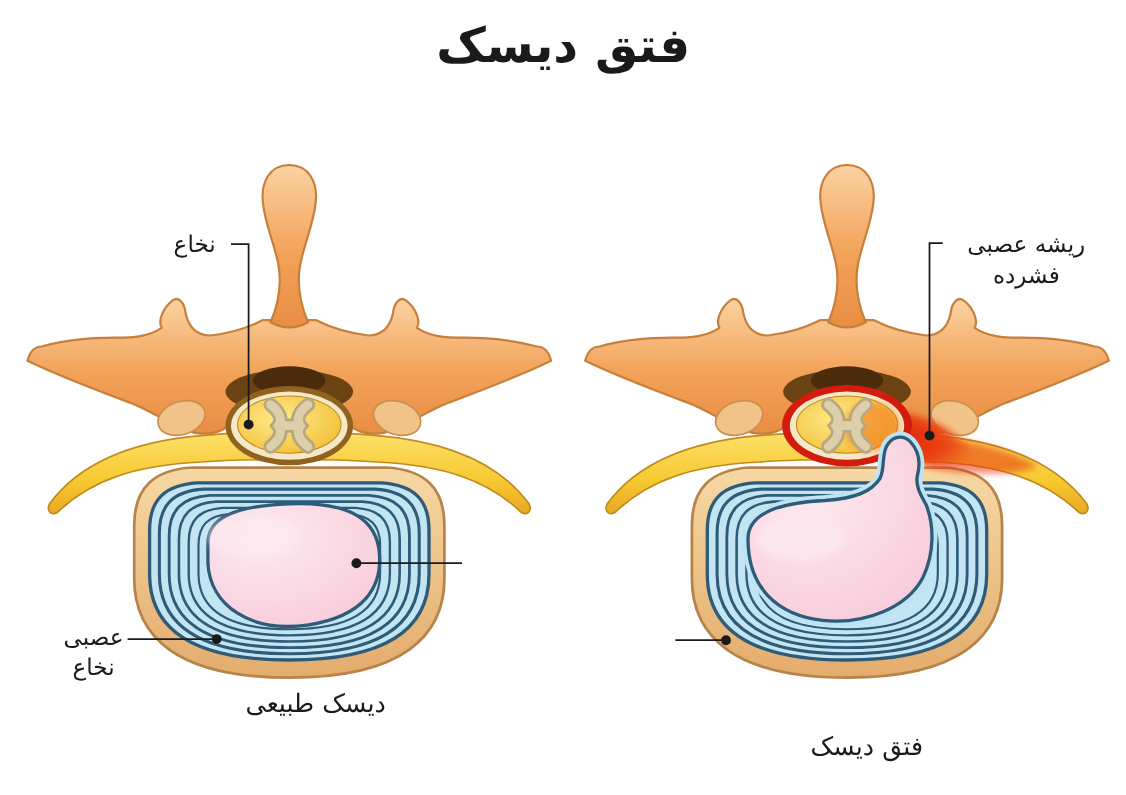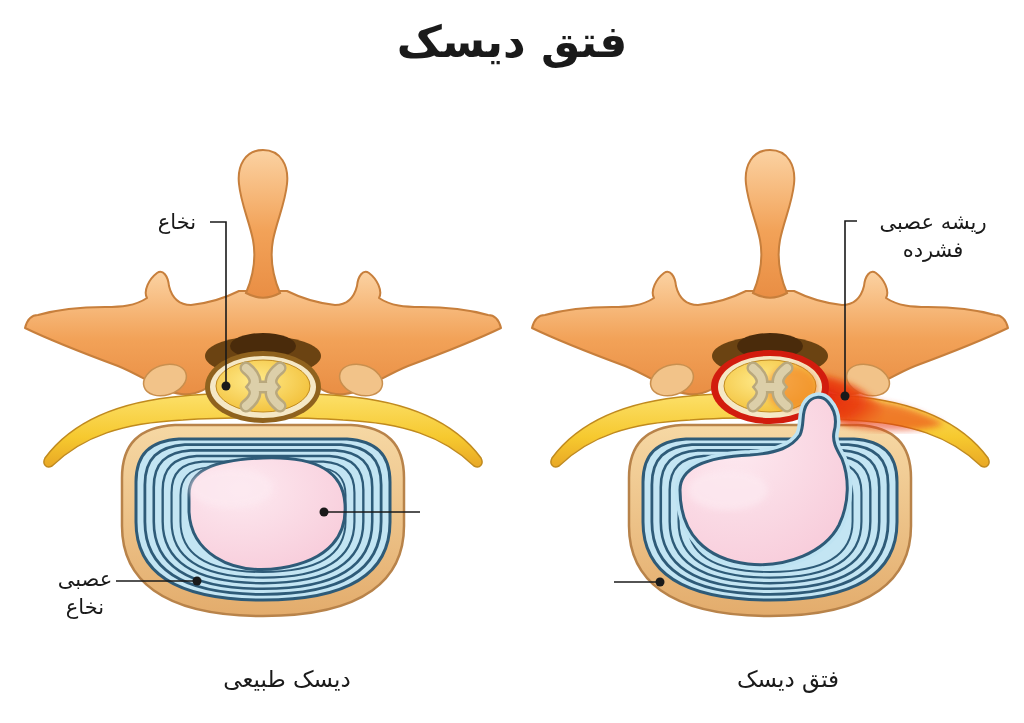--- a/index.html
+++ b/index.html
@@ -195,16 +195,16 @@
     <div>عصبی</div>
     <div>نخاع</div>
   </div>
 
   <div class="abs lbl" style="left:858px;top:208px;width:150px">
     <div>ریشه عصبی</div>
     <div>فشرده</div>
   </div>
 
 
-  <div class="abs caption" style="left:187px;top:666px;width:200px">دیسک طبیعی</div>
+  <div class="abs caption" style="left:187px;top:627px;width:200px">دیسک طبیعی</div>
   <div class="abs caption" style="left:688px;top:666px;width:200px">فتق دیسک</div>
 
 </div>
 
 </body></html>

